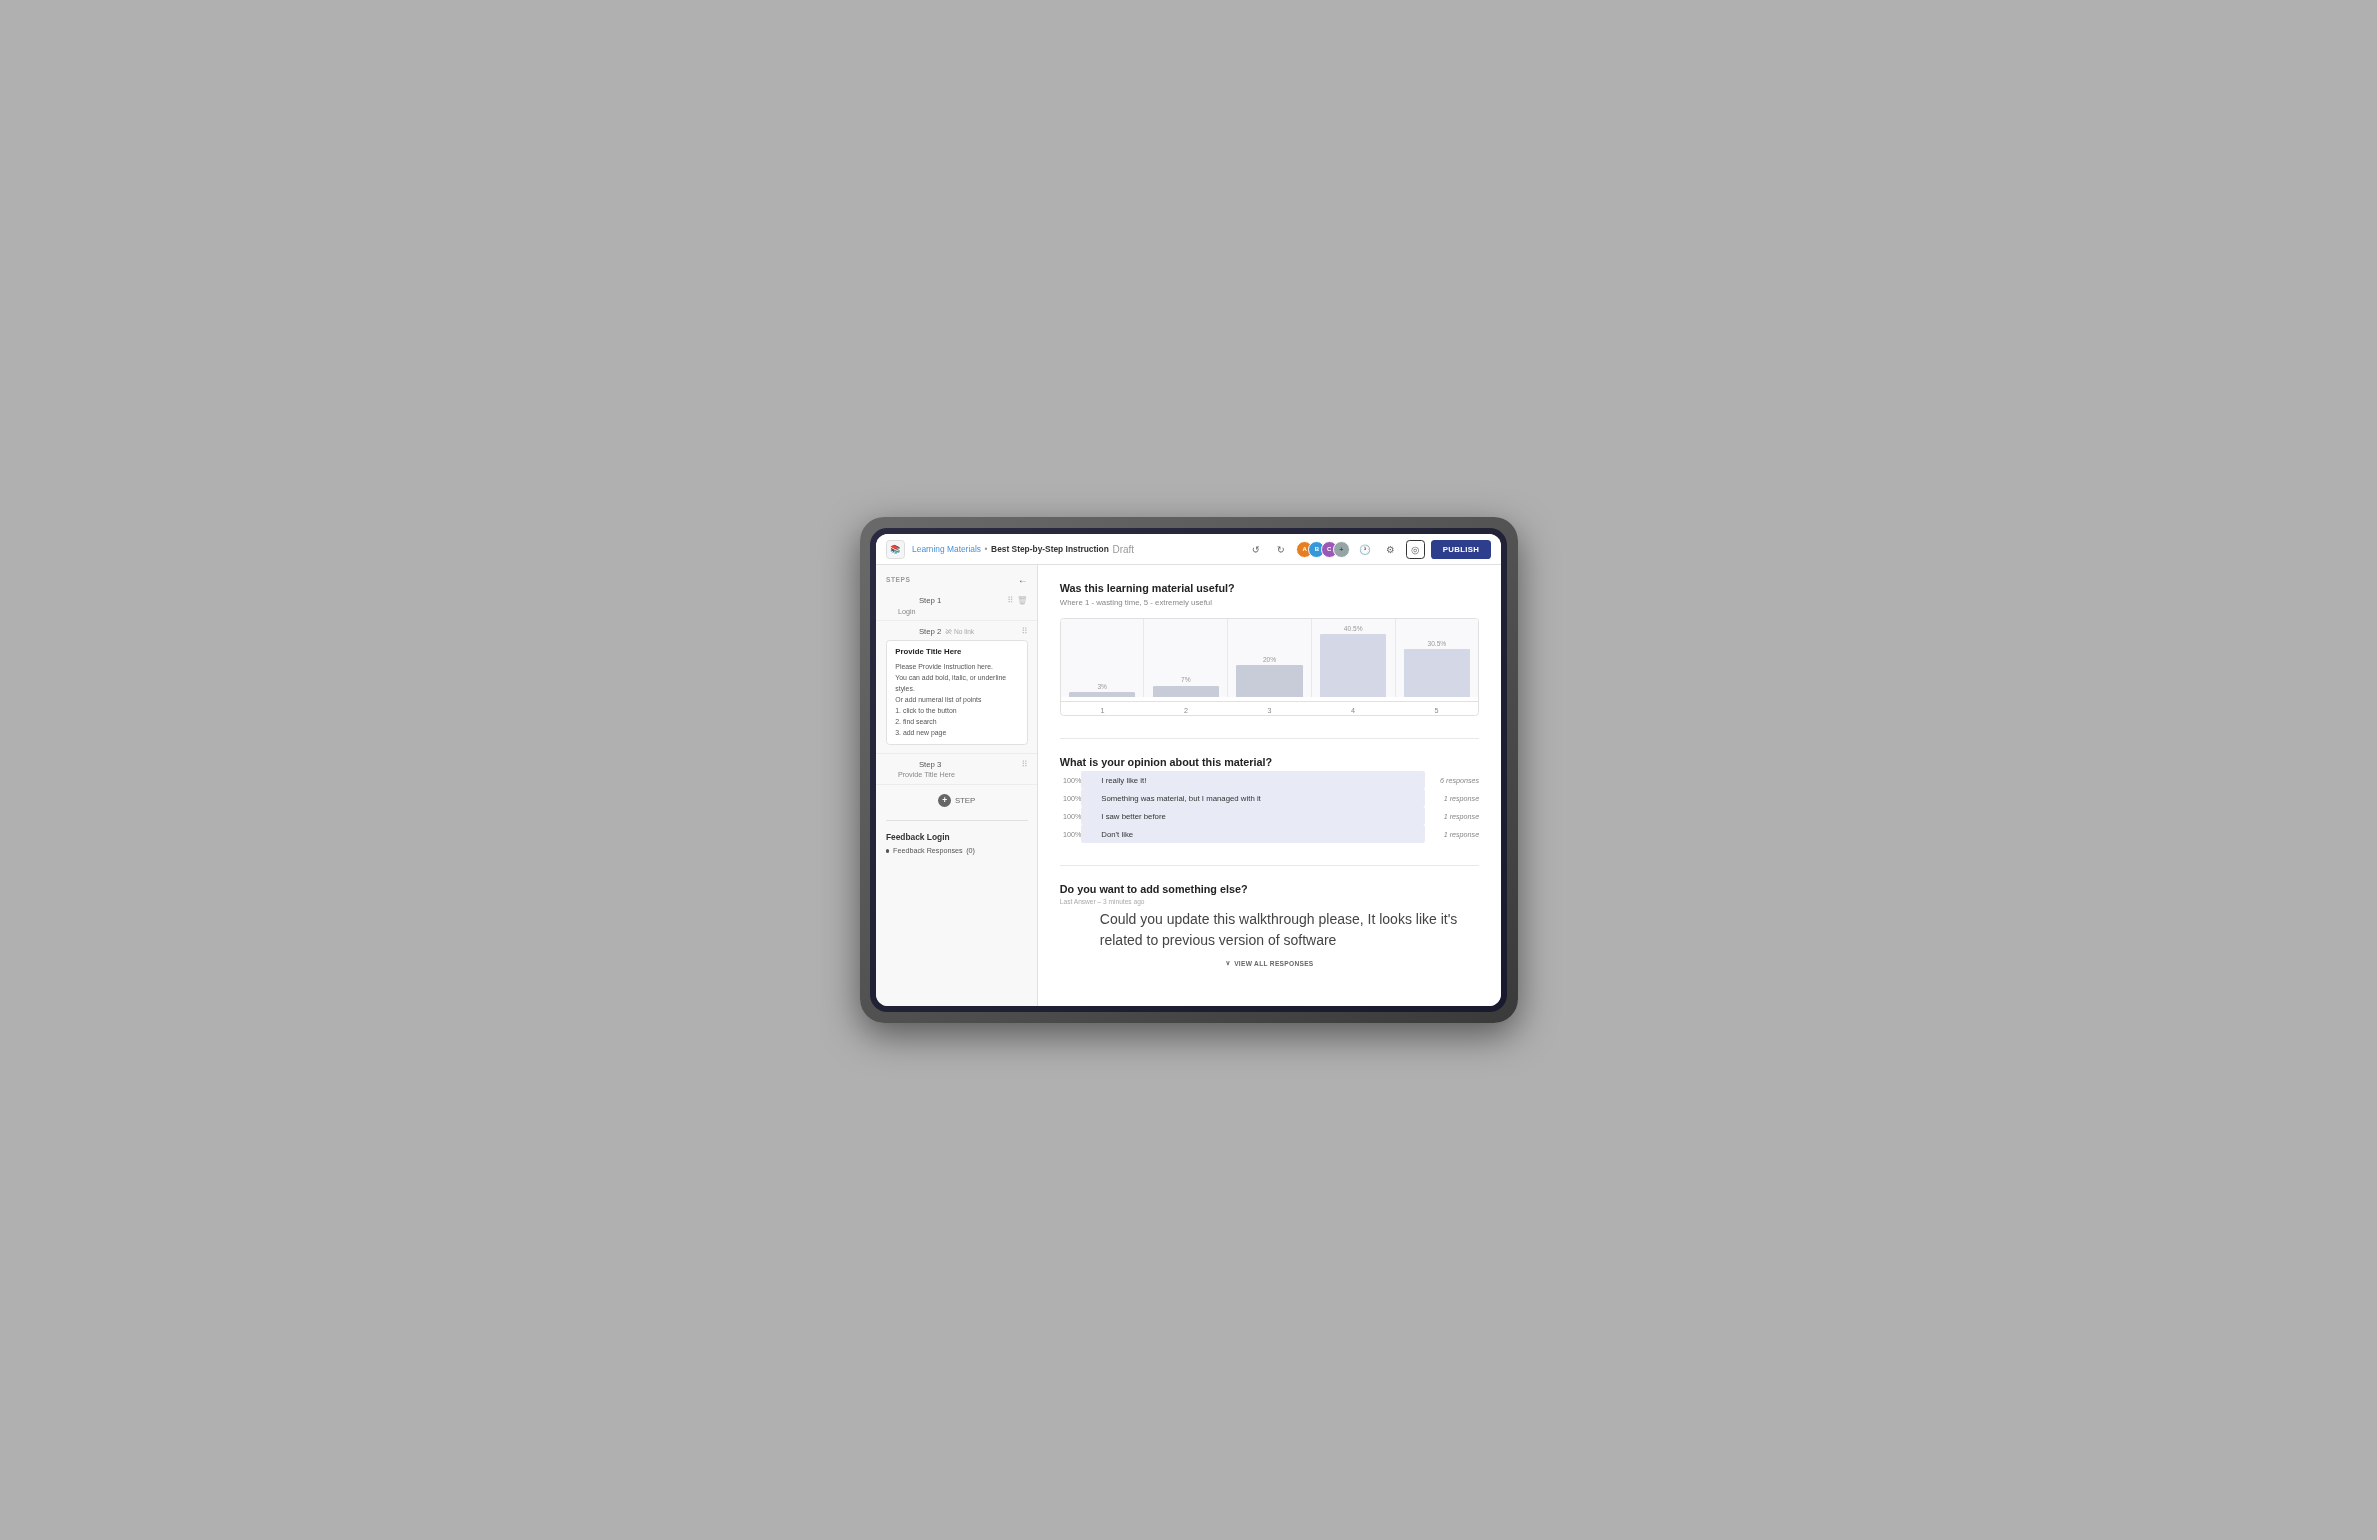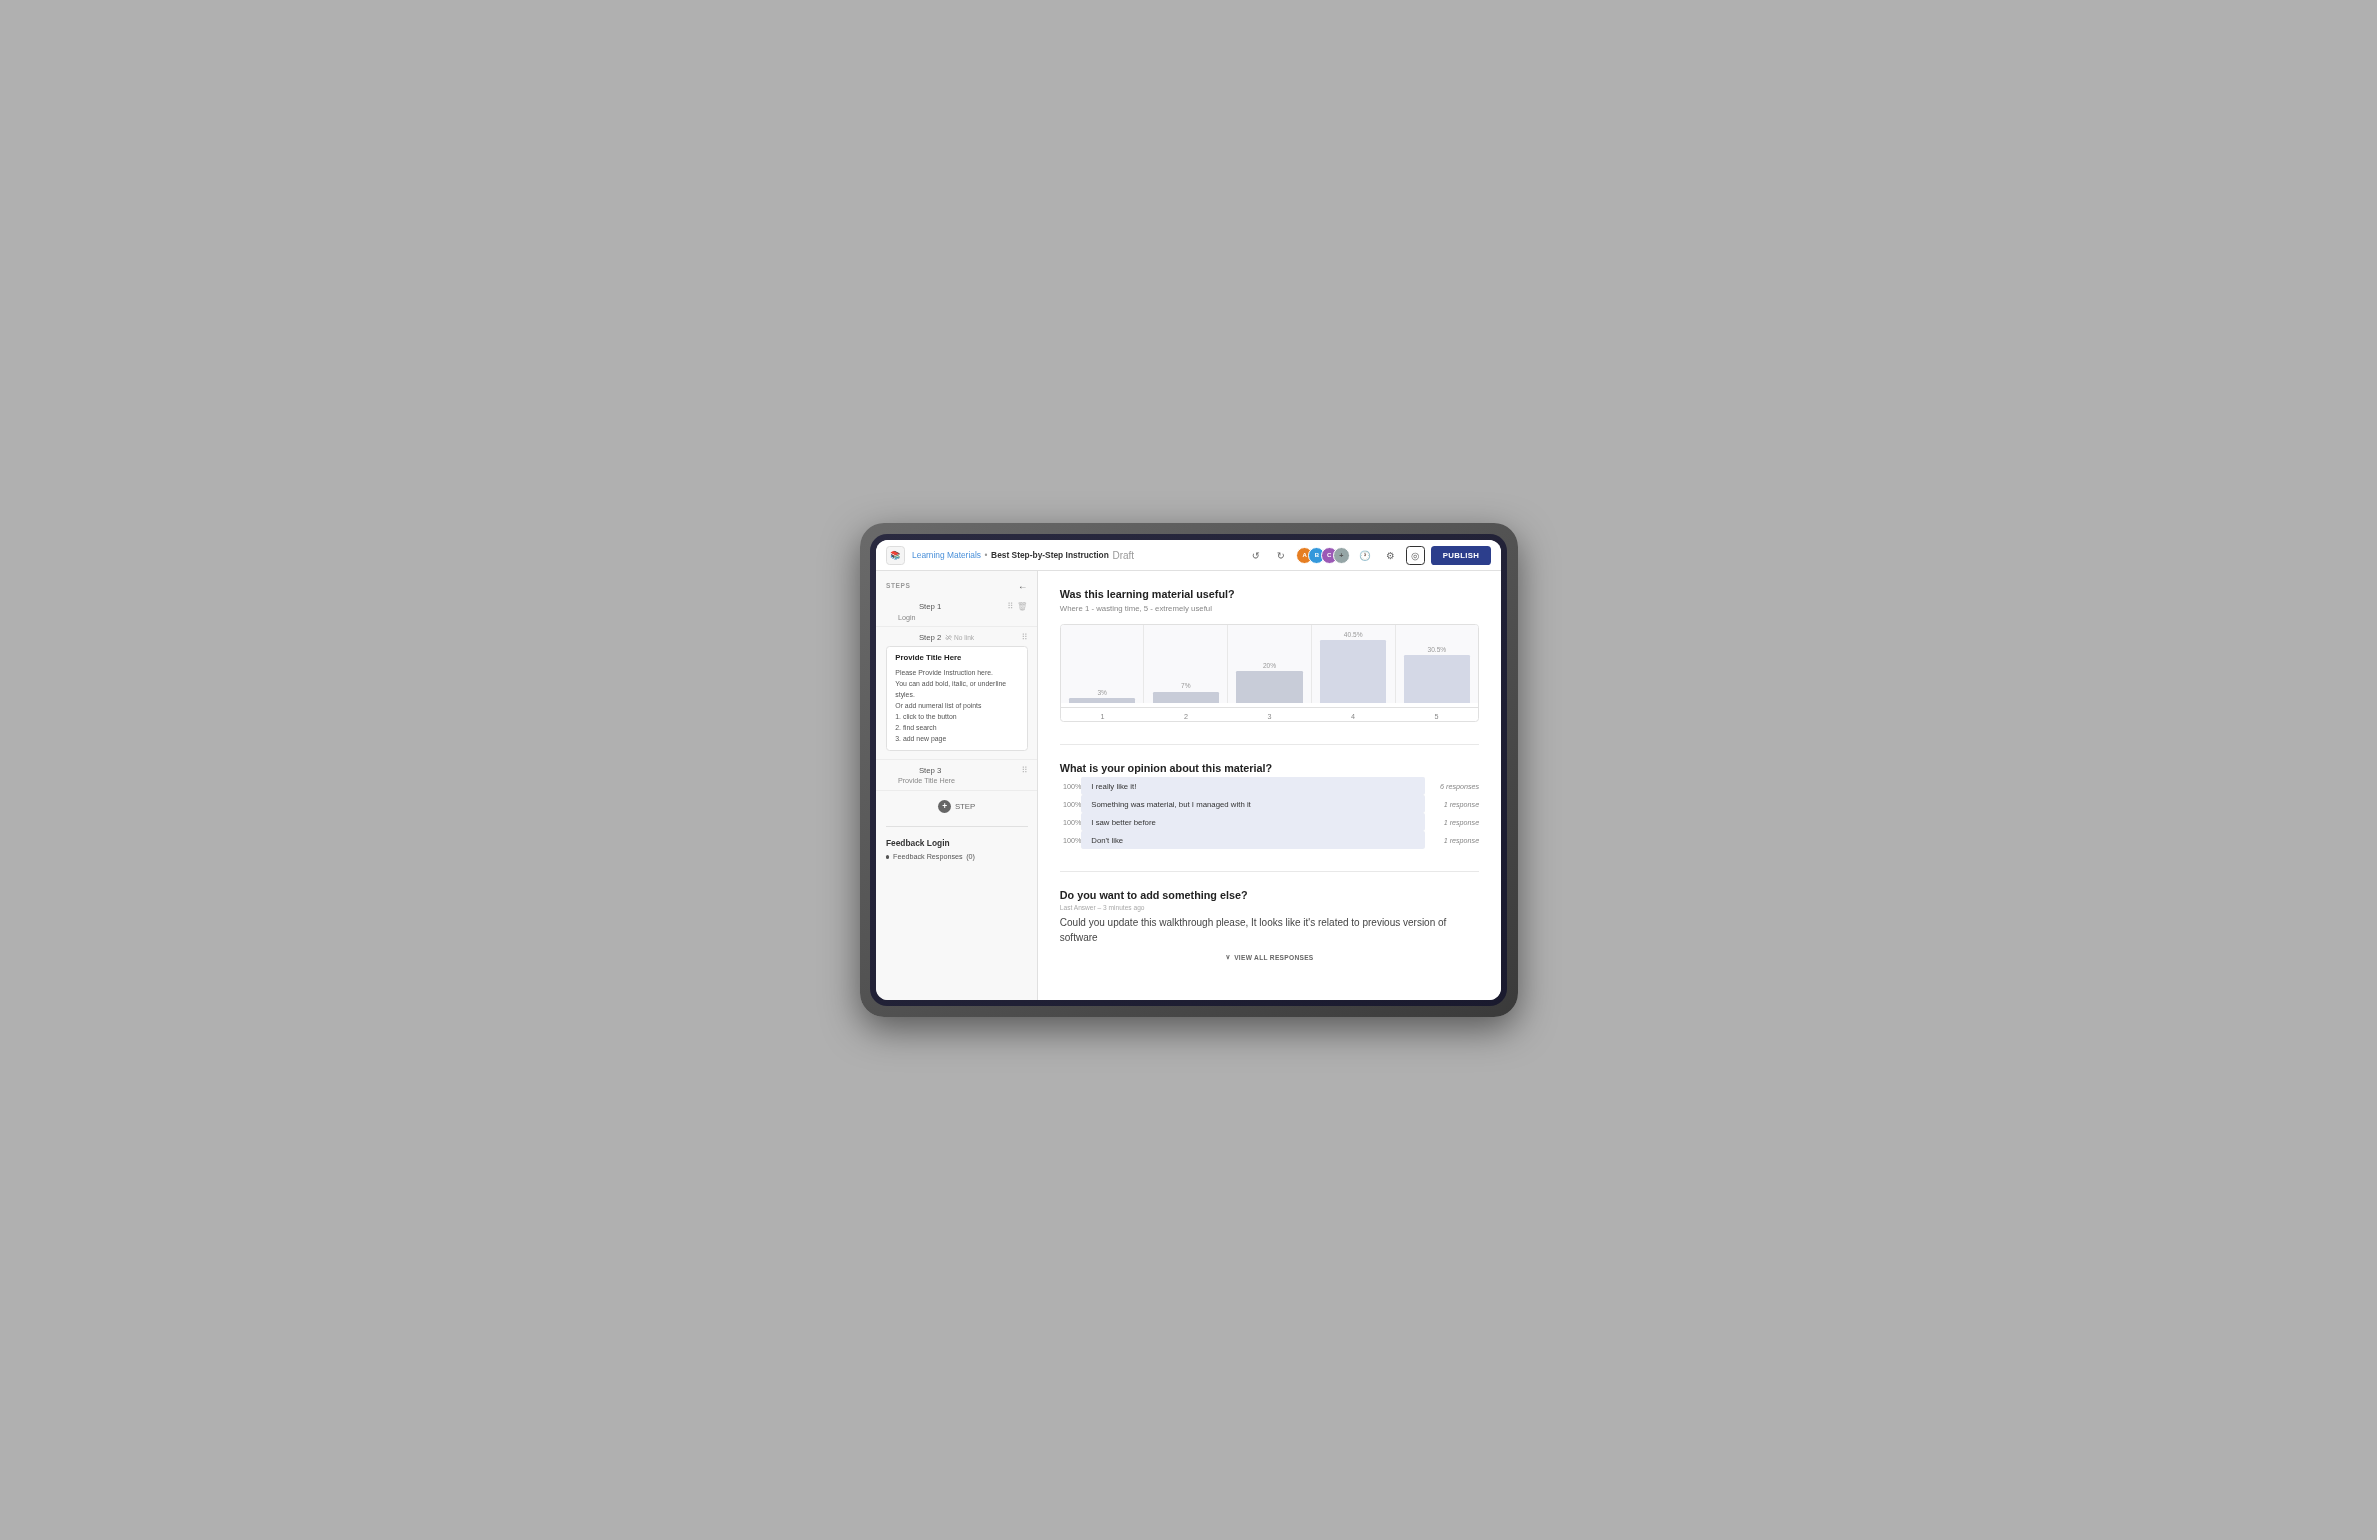--- a/index.html
+++ b/index.html
@@ -356,21 +356,21 @@
       text-align: right;
       flex-shrink: 0;
     }
     .option-bar-wrap {
       flex: 1;
       background: #f0f0f0;
       border-radius: 2.4px;
       height: 18px;
       display: flex;
       align-items: center;
-      padding: 0 10px;
+      padding: 0 20px;
       position: relative;
     }
     .option-bar-fill {
       position: absolute;
       left: 0; top: 0; bottom: 0;
       background: #e8ebf5;
       border-radius: 2.4px;
     }
     .option-text {
       font-size: 7.8px;
@@ -389,24 +389,25 @@
     
     .open-section {
       margin-top: 4.8px;
     }
     .last-answer-label {
       font-size: 6.6px;
       color: #aaa;
       margin-bottom: 3.6px;
     }
     .open-answer-text {
-      font-size: 10px;
+      font-size: 14px;
       color: #444;
       line-height: 1.5;
       margin-bottom: 8.4px;
+      margin-left: 40px;
     }
     .view-all-btn {
       display: flex;
       align-items: center;
       justify-content: center;
       gap: 3.6px;
       font-size: 6.6px;
       color: #666;
       cursor: pointer;
       background: none;

